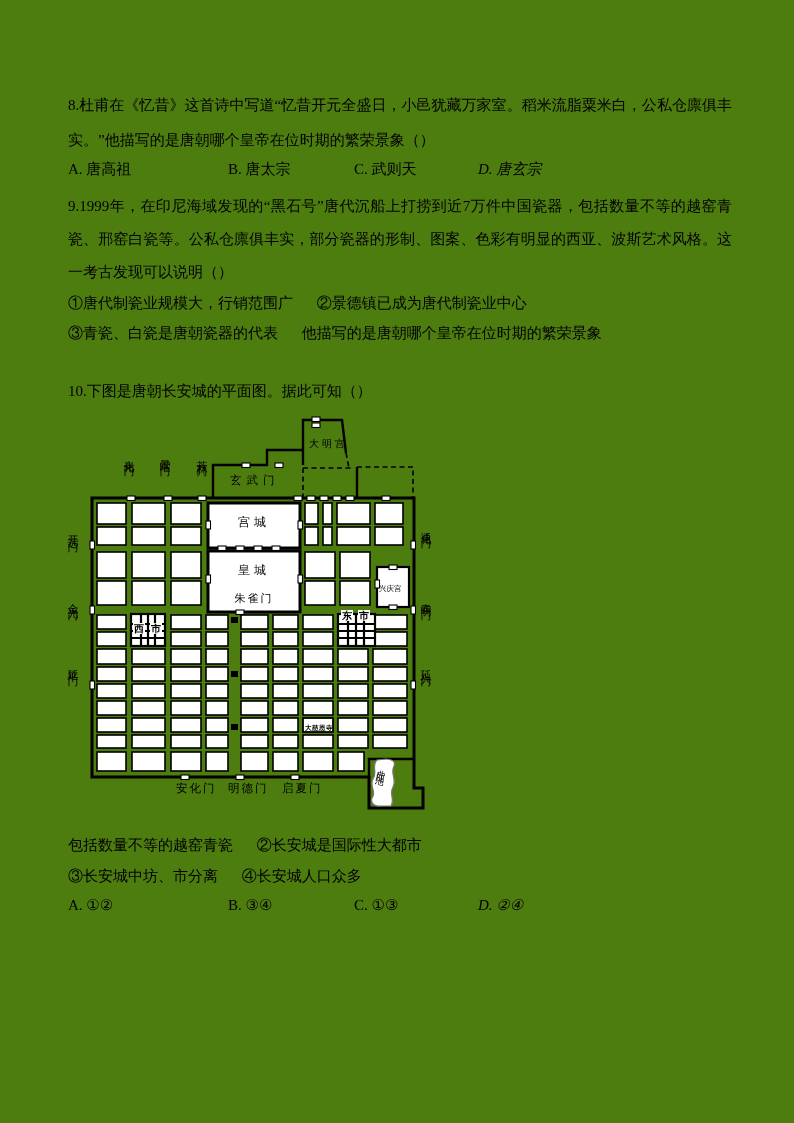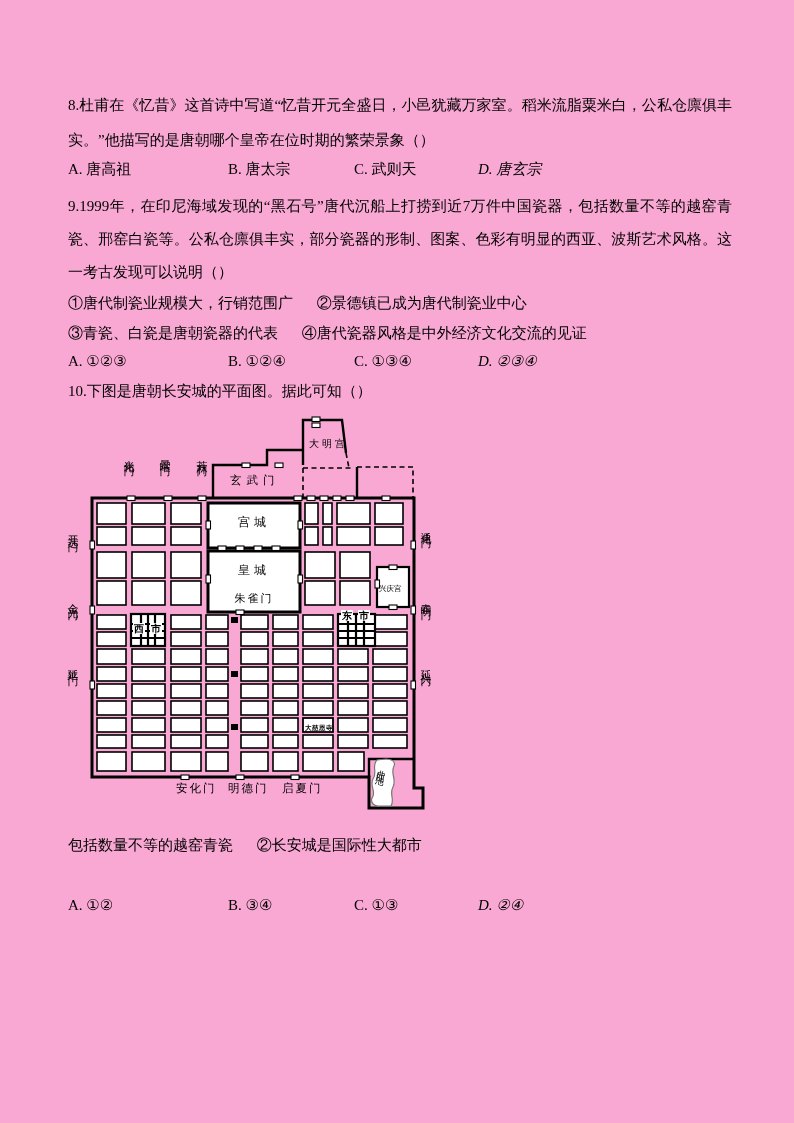--- a/index.html
+++ b/index.html
@@ -1,16 +1,16 @@
 <!DOCTYPE html>
 <html><head>
 <meta charset="utf-8">
 <style>
   html,body{margin:0;padding:0;background:#fff;}
-  .page{position:relative;width:794px;height:1123px;background:#f9a8d4;overflow:hidden;
+  .page{position:relative;width:794px;height:1123px;background:#4d7c0f;overflow:hidden;
         font-family:"Liberation Serif","DejaVu Serif",serif;color:#000;}
   .abs{position:absolute;}
   .qt{margin:0;font-size:15px;line-height:35px;text-align:justify;}
   .qt9{margin:0;font-size:15px;line-height:33px;text-align:justify;}
   .strow{position:absolute;font-size:15px;line-height:22px;white-space:nowrap;}
   .strow .s1{margin-right:20px;}
   .opts{position:absolute;width:680px;height:24px;font-size:15px;}
   .opts span{position:absolute;top:0;white-space:nowrap;}
   .opt-a{left:0;} .opt-b{left:160px;} .opt-c{left:286px;} .opt-d{left:410px;font-style:italic;}
 
@@ -52,27 +52,21 @@
 
   <div class="abs" style="left:68px;top:190px;width:664px">
     <p class="qt9">9.1999年，在印尼海域发现的“黑石号”唐代沉船上打捞到近7万件中国瓷器，包括数量不等的越窑青瓷、邢窑白瓷等。公私仓廪俱丰实，部分瓷器的形制、图案、色彩有明显的西亚、波斯艺术风格。这一考古发现可以说明（）</p>
   </div>
   <div class="strow" style="left:68px;top:292px">
     <span class="s1">①唐代制瓷业规模大，行销范围广</span>
     <span>②景德镇已成为唐代制瓷业中心</span>
   </div>
   <div class="strow" style="left:68px;top:322px">
     <span class="s1">③青瓷、白瓷是唐朝瓷器的代表</span>
-    <span>④唐代瓷器风格是中外经济文化交流的见证</span>
-  </div>
-  <div class="opts" style="left:68px;top:352px">
-    <span class="opt-a">A. ①②③</span>
-    <span class="opt-b">B. ①②④</span>
-    <span class="opt-c">C. ①③④</span>
-    <span class="opt-d">D. ②③④</span>
+    <span>他描写的是唐朝哪个皇帝在位时期的繁荣景象</span>
   </div>
 
   <div class="abs" style="left:68px;top:374px;width:664px">
     <p class="qt">10.下图是唐朝长安城的平面图。据此可知（）</p>
   </div>
 
   <div class="map">
     <svg viewBox="0 0 380 400" width="380" height="400">
 
       <g>
@@ -292,20 +286,24 @@
 
     <div class="ml" style="left:116px;top:367px;font-size:11.5px;letter-spacing:2px">安化门</div>
     <div class="ml" style="left:168px;top:367px;font-size:11.5px;letter-spacing:2px">明德门</div>
     <div class="ml" style="left:222px;top:367px;font-size:11.5px;letter-spacing:2px">启夏门</div>
   </div>
 
   <div class="strow" style="left:68px;top:834px">
     <span class="s1">包括数量不等的越窑青瓷</span>
     <span>②长安城是国际性大都市</span>
   </div>
+  <div class="strow" style="left:68px;top:865px">
+    <span class="s1">③长安城中坊、市分离</span>
+    <span>④长安城人口众多</span>
+  </div>
   <div class="opts" style="left:68px;top:896px">
     <span class="opt-a">A. ①②</span>
     <span class="opt-b">B. ③④</span>
     <span class="opt-c">C. ①③</span>
     <span class="opt-d">D. ②④</span>
   </div>
 
 </div>
 
 </body></html>

